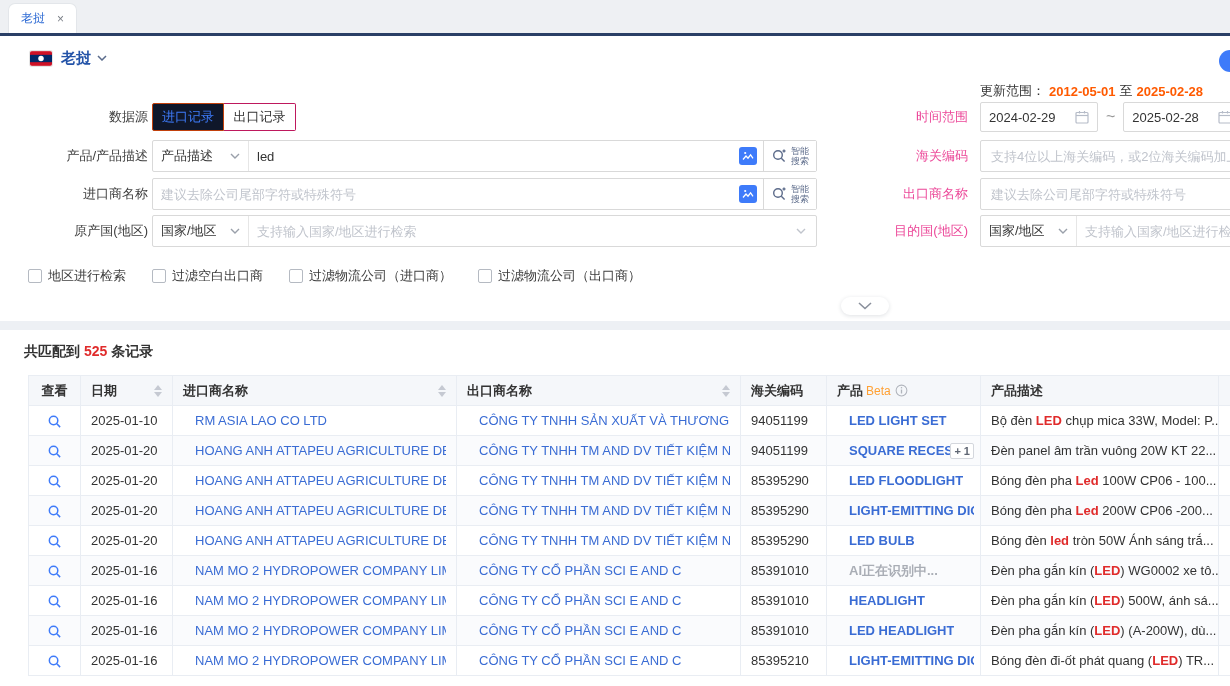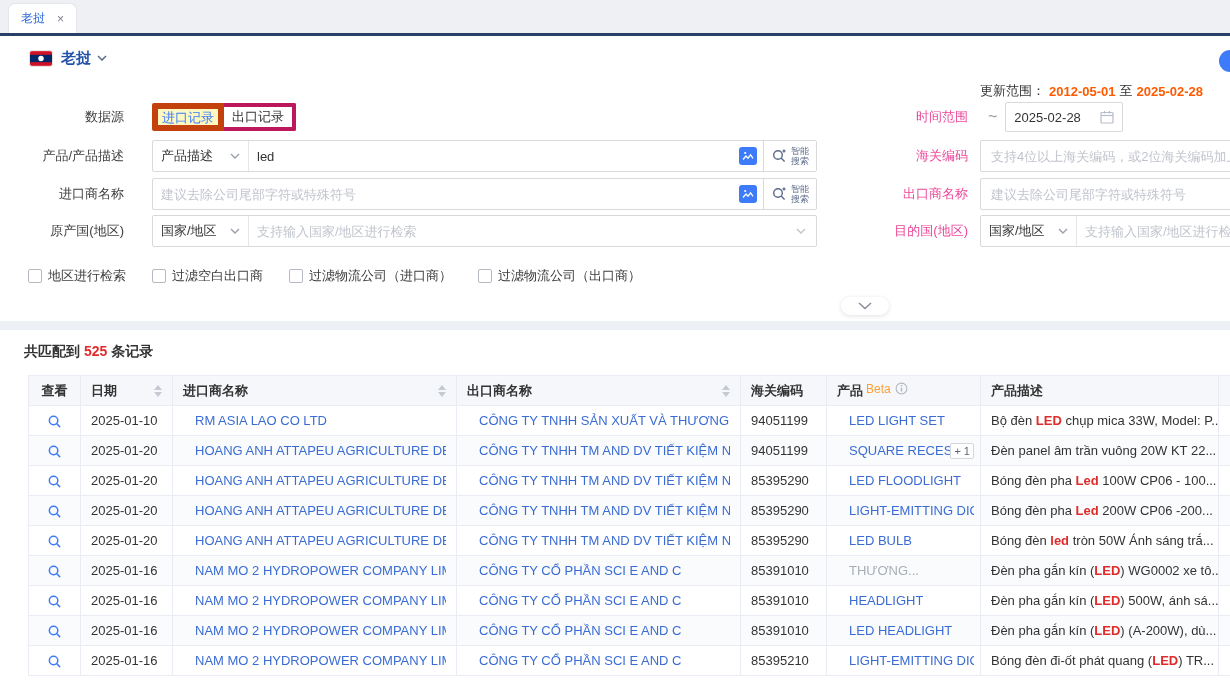--- a/index.html
+++ b/index.html
@@ -21,31 +21,31 @@
   .country { font-size:15px; font-weight:bold; color:#2353a8; margin:0 6px 0 9px; }
   .float-btn { position:absolute; left:1219px; top:50px; width:22px; height:22px; border-radius:50%;
     background:#3e7bfa; z-index:5; }
 
   
   .filters { background:#fff; padding-bottom:6px; }
   .update-line { margin:2px 0 0 980px; height:18px; font-size:13px; display:flex; align-items:center; gap:4px; }
   .update-line .d { color:#ff5a00; font-weight:bold; }
   .frow { display:flex; align-items:center; }
   .r1 { margin-top:2px; } .r2 { margin-top:8px; } .r3 { margin-top:6px; } .r4 { margin-top:5px; }
-  .flabel { width:152px; flex:none; text-align:right; padding-right:28px; font-size:13px; color:#3c3c3c; }
+  .flabel { width:152px; flex:none; text-align:right; padding-right:4px; font-size:13px; color:#3c3c3c; }
   .fcontrol-left { width:665px; flex:none; display:flex; align-items:center; }
   .flabel-right { width:163px; flex:none; text-align:right; padding-right:12px; font-size:13px; color:#ec4899; }
   .fcontrol-right { flex:1; display:flex; align-items:center; }
 
   .seg-group { display:flex; }
-  .seg { height:28px; width:72px; background:#fff; border:4px solid #be185d; font-size:13px; color:#333;
+  .seg { height:28px; width:72px; background:#fff; border:1px solid #be185d; font-size:13px; color:#333;
     cursor:pointer; font-family:inherit; }
   .seg:first-child { border-radius:2px 0 0 2px; }
   .seg:last-child { border-radius:0 2px 2px 0; border-left:none; }
-  .seg.active { background:#fef9c3; border:6px solid #c2410c; color:#3e7bfa; }
+  .seg.active { background:#0f172a; border:1px solid #c2410c; color:#3e7bfa; }
 
   .date-box { width:118px; height:30px; border:1px solid #d9d9d9; border-radius:2px; display:flex;
     align-items:center; justify-content:space-between; padding:0 8px; font-size:13px; background:#fff; cursor:pointer; }
   .tilde { margin:0 8px; color:#999; }
 
   .combo { width:100%; height:32px; border:1px solid #d9d9d9; border-radius:2px; display:flex;
     align-items:center; background:#fff; }
   .combo-select { width:96px; flex:none; height:100%; display:flex; align-items:center;
     justify-content:space-between; padding:0 8px; border-right:1px solid #e6e6e6; font-size:13px;
     color:#333; cursor:pointer; }
@@ -75,31 +75,31 @@
   .results { background:#fff; }
   .count { margin:13px 0 0 24px; font-size:14px; font-weight:bold; color:#333; }
   .count .num { color:#e02b2b; margin:0 4px; }
   .table-wrap { margin:14px 0 0 28px; }
   table { border-collapse:collapse; table-layout:fixed; width:1702px; background:#fff; }
   th, td { border:1px solid #e9edf3; height:30px; padding:0 10px; font-size:13px;
     white-space:nowrap; overflow:hidden; text-align:left; }
   th { background:#f5f7fa; font-weight:bold; color:#333;margin-top:40px; }
   tbody tr:nth-child(even) td { background:#fafbfd; }
   .th-between { display:flex; align-items:center; justify-content:space-between; }
-  .th-left { display:flex; }
+  .th-left { display:flex; align-items:center; }
   .c-center { text-align:center; padding:0; }
   .sorter { display:inline-flex; flex-direction:column; gap:2px; cursor:pointer; }
   .sorter i { width:0; height:0; border-left:4px solid transparent; border-right:4px solid transparent; display:block; }
   .sorter .up { border-bottom:5px solid #c5c9d2; }
   .sorter .dn { border-top:5px solid #c5c9d2; }
   .beta { color:#ffa033; font-size:12px; font-weight:normal; margin-left:3px; }
   .info-icon { margin-left:4px; display:inline-flex; cursor:pointer; }
   a { color:#3a6cd4; text-decoration:none; cursor:pointer;margin-left:12px; }
   td a { display:block; overflow:hidden; white-space:nowrap; }
-  td.prod-td { padding-right:6px; }
+  td.prod-td { padding-right:6px;font-weight:bold; }
   .prod-flex { display:flex; align-items:center; width:100%; }
   .prod-flex a { flex:0 1 auto; }
   .badge { flex:none; margin-left:auto; border:1px solid #d4d7dd; border-radius:2px; color:#5f6673;
     font-size:11px; line-height:14px; padding:0 3px; background:#fff; cursor:pointer; }
   .pending { color:#a9adb5 !important; cursor:default; }
   .hl { color:#e02b2b; font-weight:bold; }
   .view-icon { display:inline-flex; cursor:pointer; vertical-align:middle; }
 </style>
 </head>
 <body>
@@ -142,20 +142,31 @@
     <div class="frow r1">
       <div class="flabel">数据源</div>
       <div class="fcontrol-left">
         <div class="seg-group">
           <button class="seg active">进口记录</button>
           <button class="seg">出口记录</button>
         </div>
       </div>
       <div class="flabel-right">时间范围</div>
       <div class="fcontrol-right">
+        <div class="date-box">
+          <span>2024-02-29</span>
+          <span style="display:inline-flex;">
+            <svg width="14" height="14" viewBox="0 0 14 14" fill="none" stroke="#b6bcc8" stroke-width="1.2">
+                <rect x="1" y="2.5" width="12" height="10.5" rx="1"></rect>
+                <line x1="1" y1="5.5" x2="13" y2="5.5"></line>
+                <line x1="4.5" y1="1" x2="4.5" y2="3.5"></line>
+                <line x1="9.5" y1="1" x2="9.5" y2="3.5"></line>
+              </svg>
+          </span>
+        </div>
         <span class="tilde">~</span>
         <div class="date-box">
           <span>2025-02-28</span>
           <span style="display:inline-flex;">
             <svg width="14" height="14" viewBox="0 0 14 14" fill="none" stroke="#b6bcc8" stroke-width="1.2">
                 <rect x="1" y="2.5" width="12" height="10.5" rx="1"></rect>
                 <line x1="1" y1="5.5" x2="13" y2="5.5"></line>
                 <line x1="4.5" y1="1" x2="4.5" y2="3.5"></line>
                 <line x1="9.5" y1="1" x2="9.5" y2="3.5"></line>
               </svg>
@@ -517,21 +528,21 @@
     <td>2025-01-16</td>
     <td>
                 <a>NAM MO 2 HYDROPOWER COMPANY LIMI...</a>
               </td>
     <td>
                 <a>CÔNG TY CỔ PHẦN SCI E AND C</a>
               </td>
     <td>85391010</td>
     <td class="prod-td">
       <span class="prod-flex">
-        <a class="pending">THƯƠNG...</a>
+        <a class="pending">AI正在识别中...</a>
 
       </span>
     </td>
     <td><span>Đèn pha gắn kín (</span><span class="hl">LED</span><span>) WG0002 xe tô...</span></td>
     <td></td>
   </tr>
 
   <tr>
     <td class="c-center">
       <span class="view-icon">

